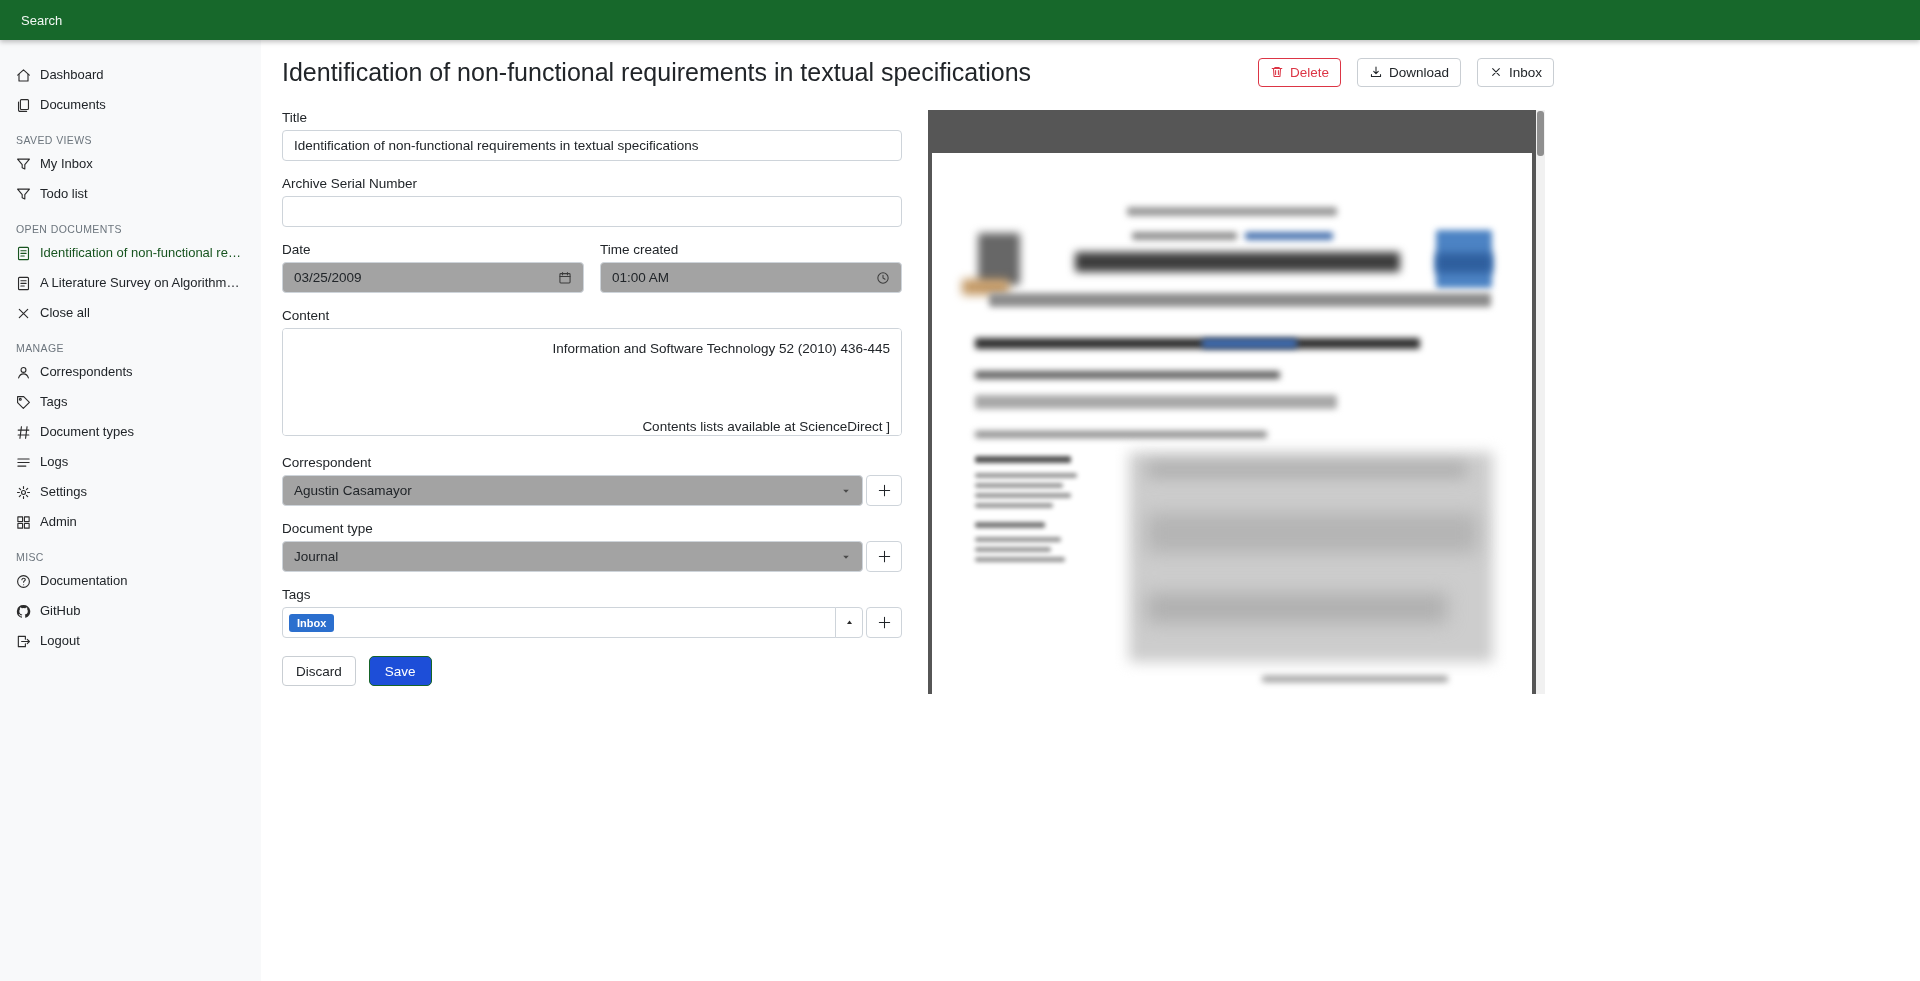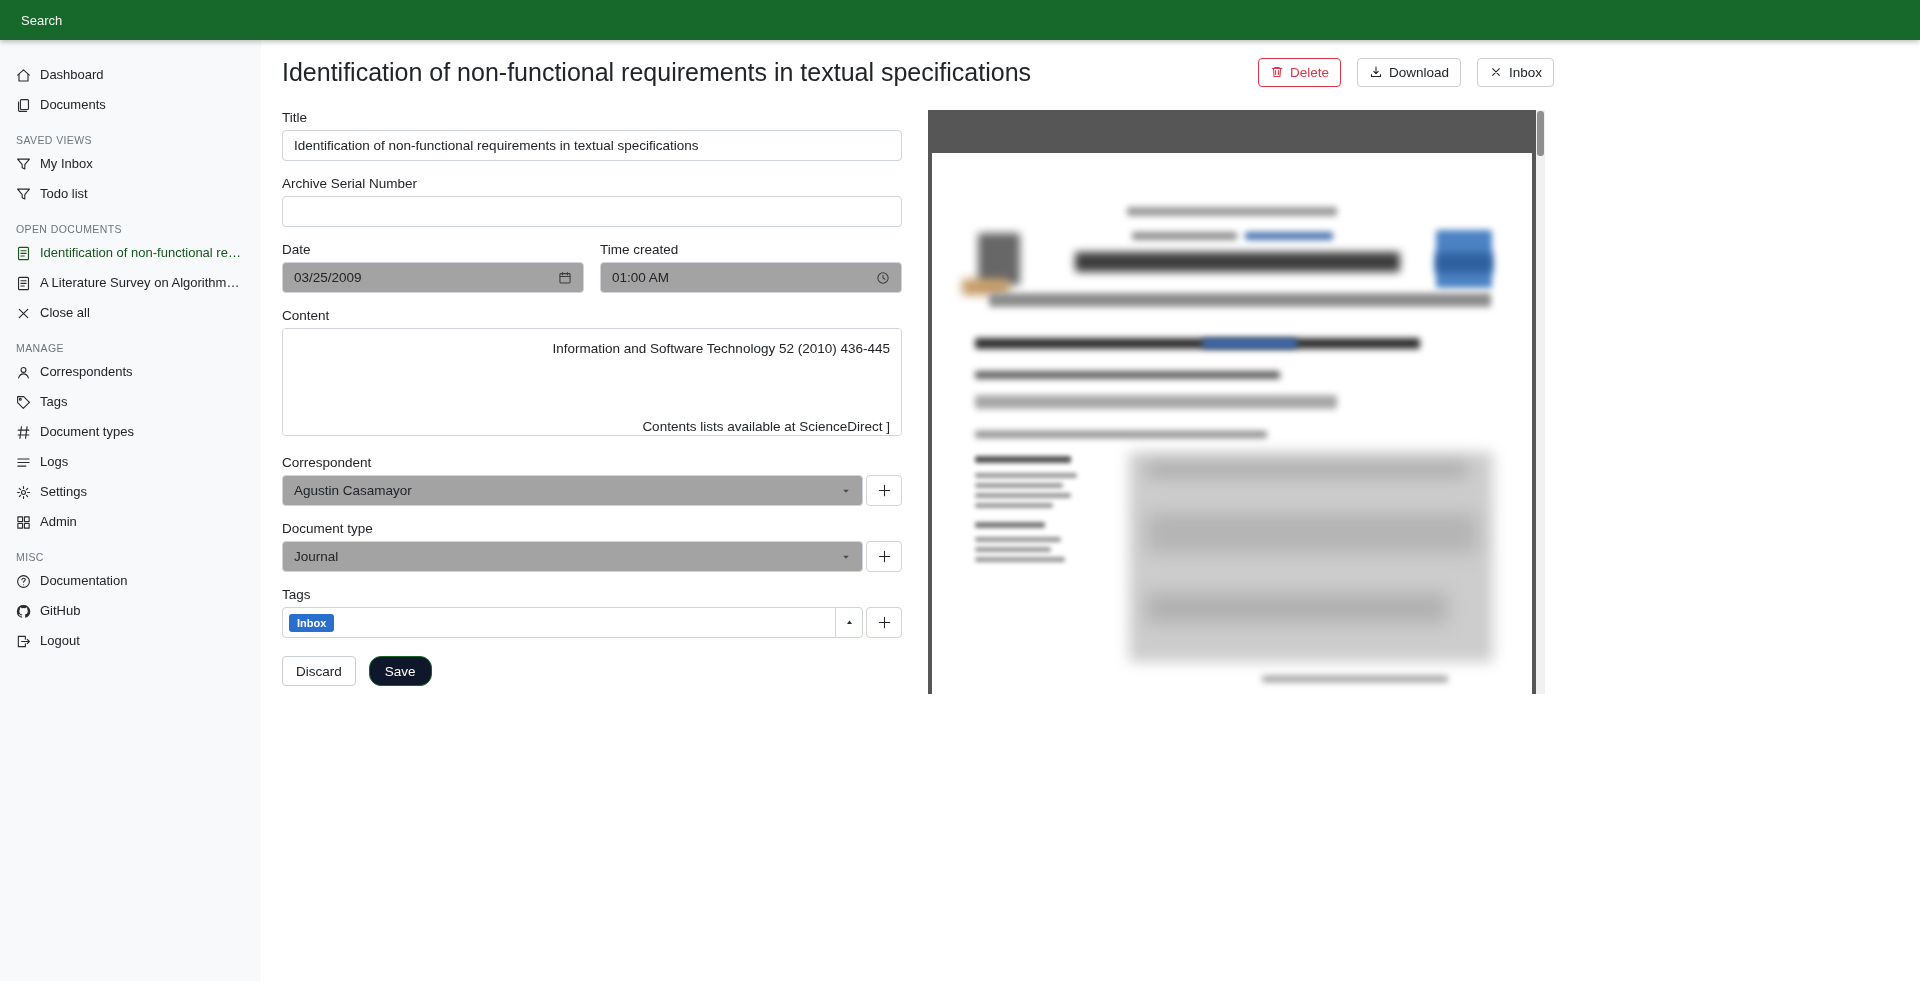--- a/index.html
+++ b/index.html
@@ -76,22 +76,22 @@
   background: #fff; display: flex; align-items: center; gap: 4px; padding: 0 6px; }
 .tags-toggle { width: 28px; height: 31px; margin-left: -1px; border: 1px solid #ced4da;
   border-radius: 0 4px 4px 0; background: #fff; display: flex; align-items: center;
   justify-content: center; color: #2b2b2b; cursor: pointer; }
 .tags-toggle svg { width: 9px; height: 9px; }
 .tag-badge { display: inline-block; padding: 3px 8px; border-radius: 3px; color: #fff;
   font-size: 11px; font-weight: 700; line-height: 12px; cursor: pointer; }
 .form-buttons { display: flex; gap: 13px; margin-top: 18px; }
 .btn-discard { height: 30px; padding: 0 13px; border: 1px solid #c9ced3; border-radius: 4px;
   background: #fff; color: #212529; font-size: 13.5px; cursor: pointer; }
-.btn-save { height: 30px; padding: 0 15px; border: 1px solid #166427; border-radius: 12px;
-  background: #0f172a; color: #fff; font-size: 13.5px; cursor: pointer; }
+.btn-save { height: 30px; padding: 0 15px; border: 1px solid #166427; border-radius: 5px;
+  background: #1d4ed8; color: #fff; font-size: 13.5px; cursor: pointer; }
 
 
 .preview { width: 617px; height: 584px; flex: none; background: #565656; position: relative;
   overflow: hidden; }
 .pdf-page { position: absolute; left: 4px; top: 43px; width: 600px; height: 640px; background: #fff; }
 .bb { position: absolute; display: block; border-radius: 2px; }
 .pv-scrollbar { position: absolute; top: 0; right: 0; width: 9px; height: 100%; background: #f1f1f1; }
 .pv-thumb { position: absolute; top: 1px; left: 1px; width: 7px; height: 45px; background: #8f8f8f;
   border-radius: 3px; display: block; }
 </style>

